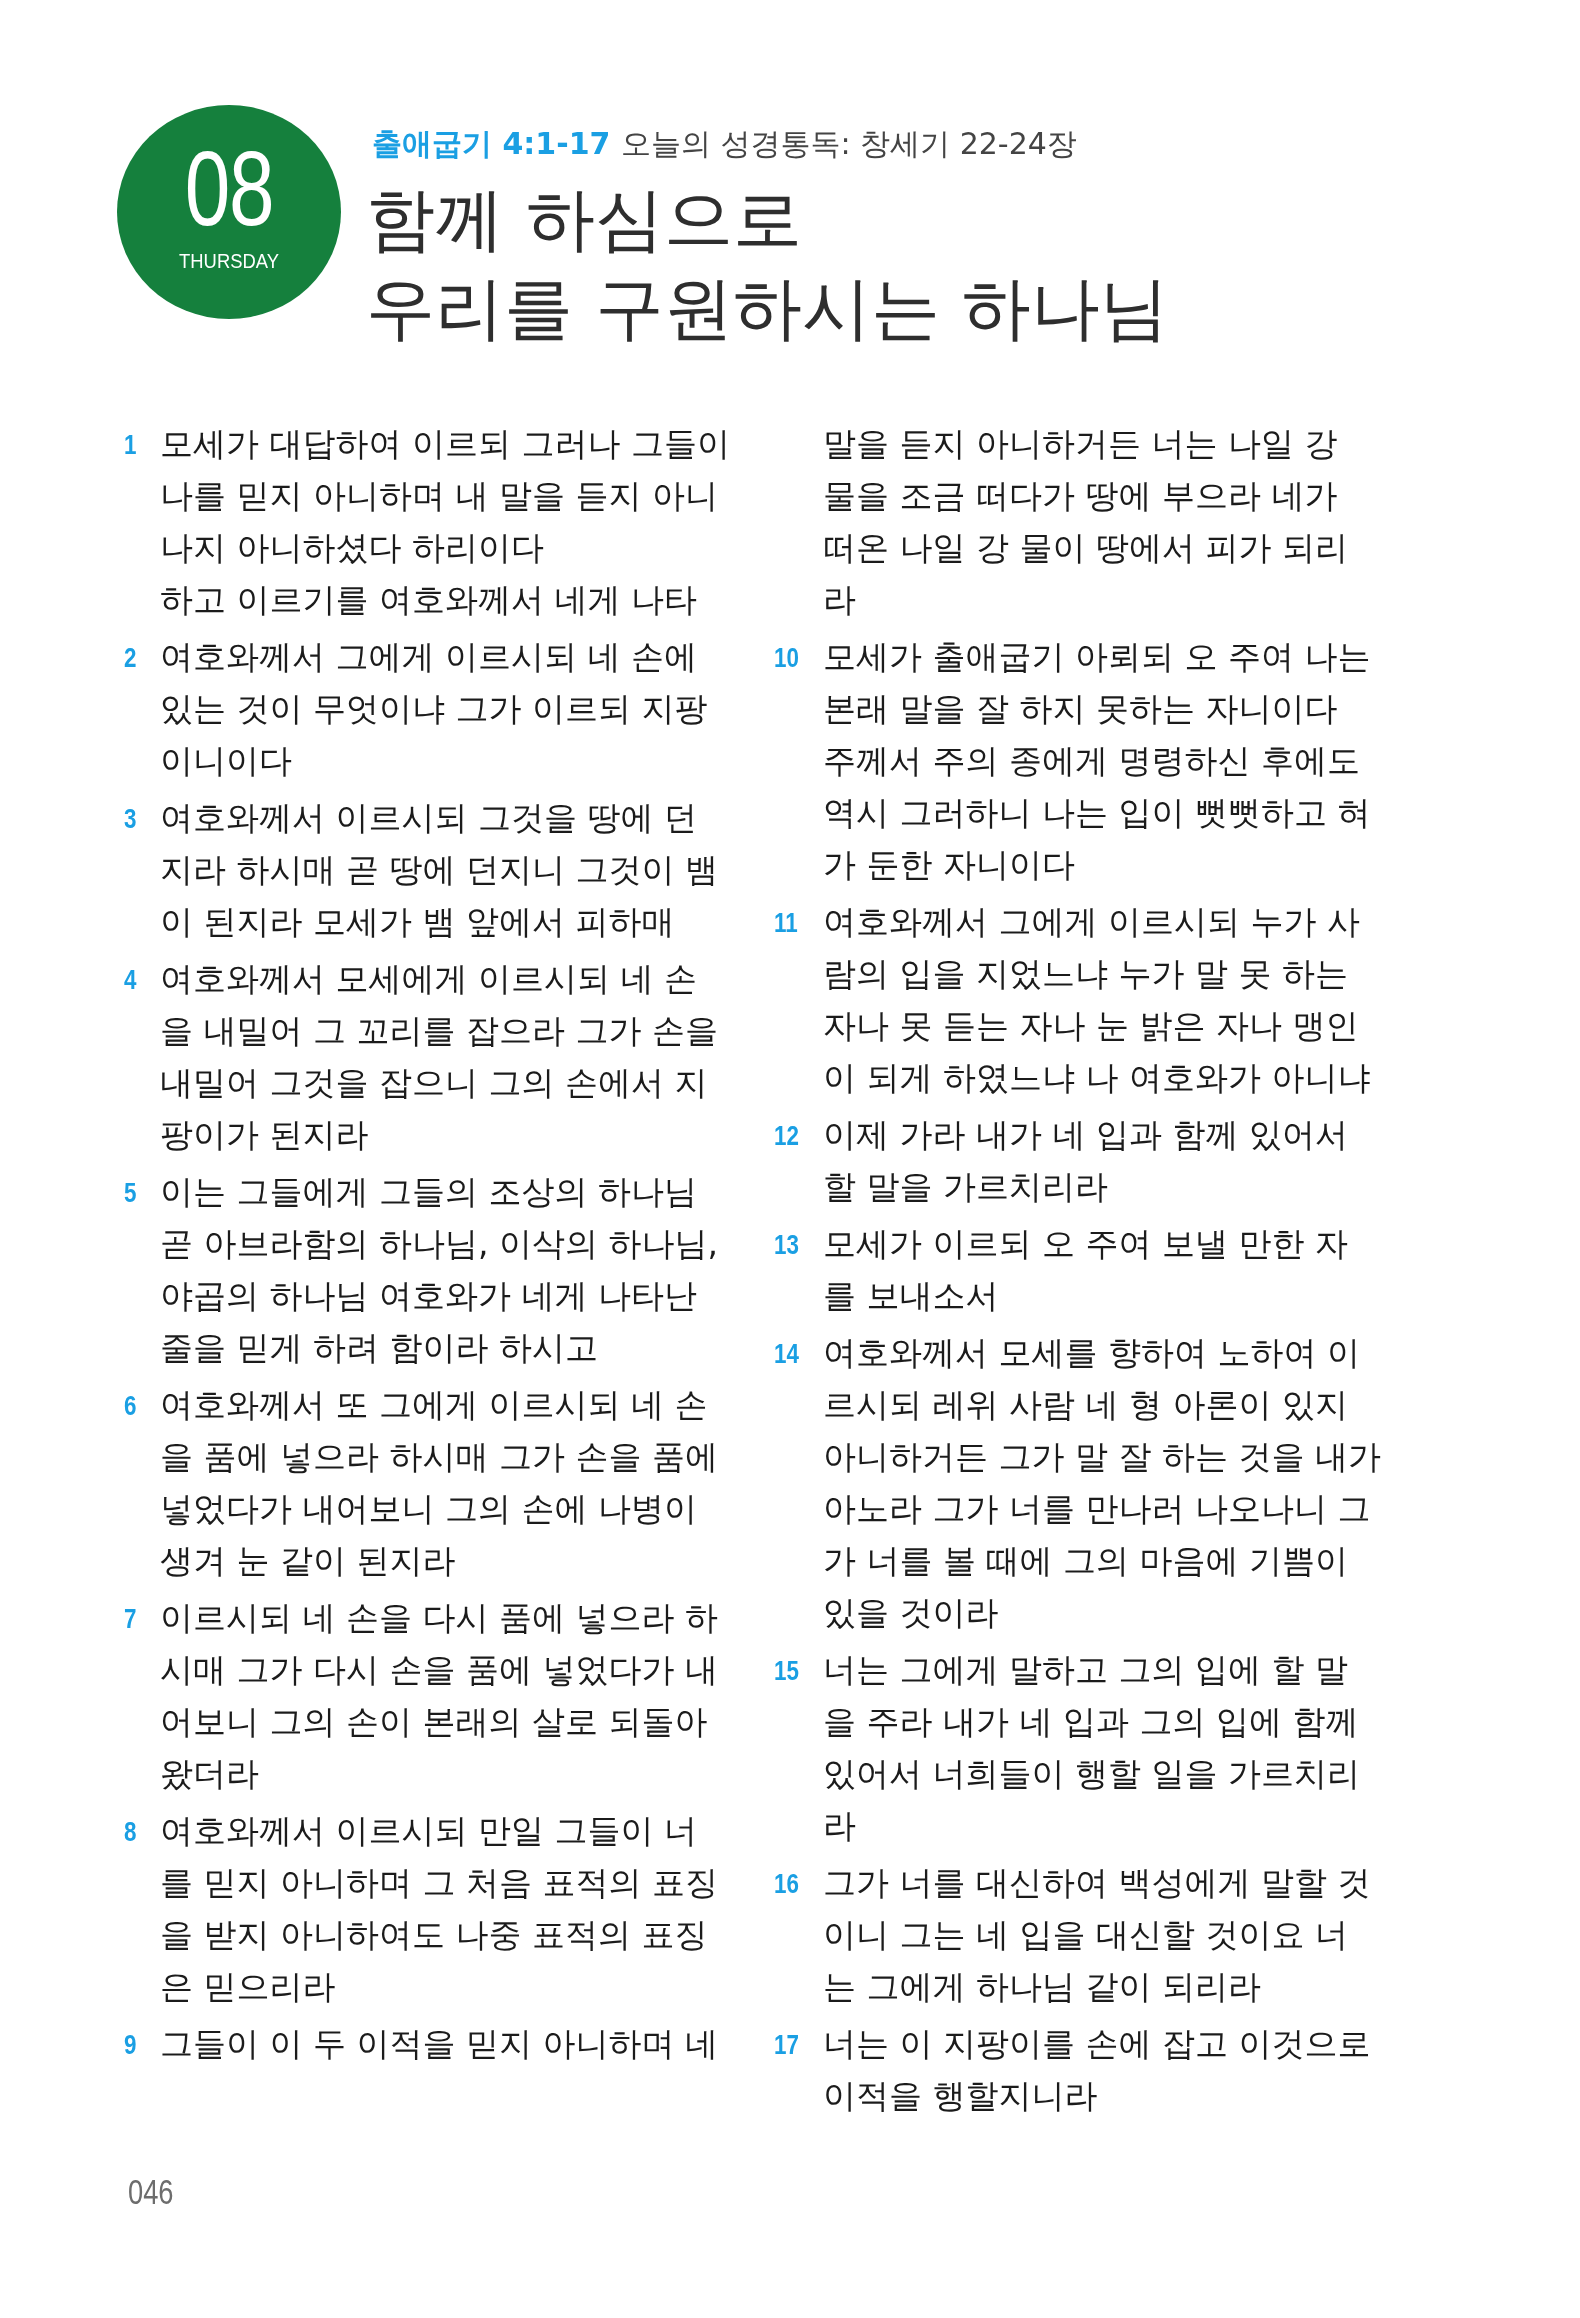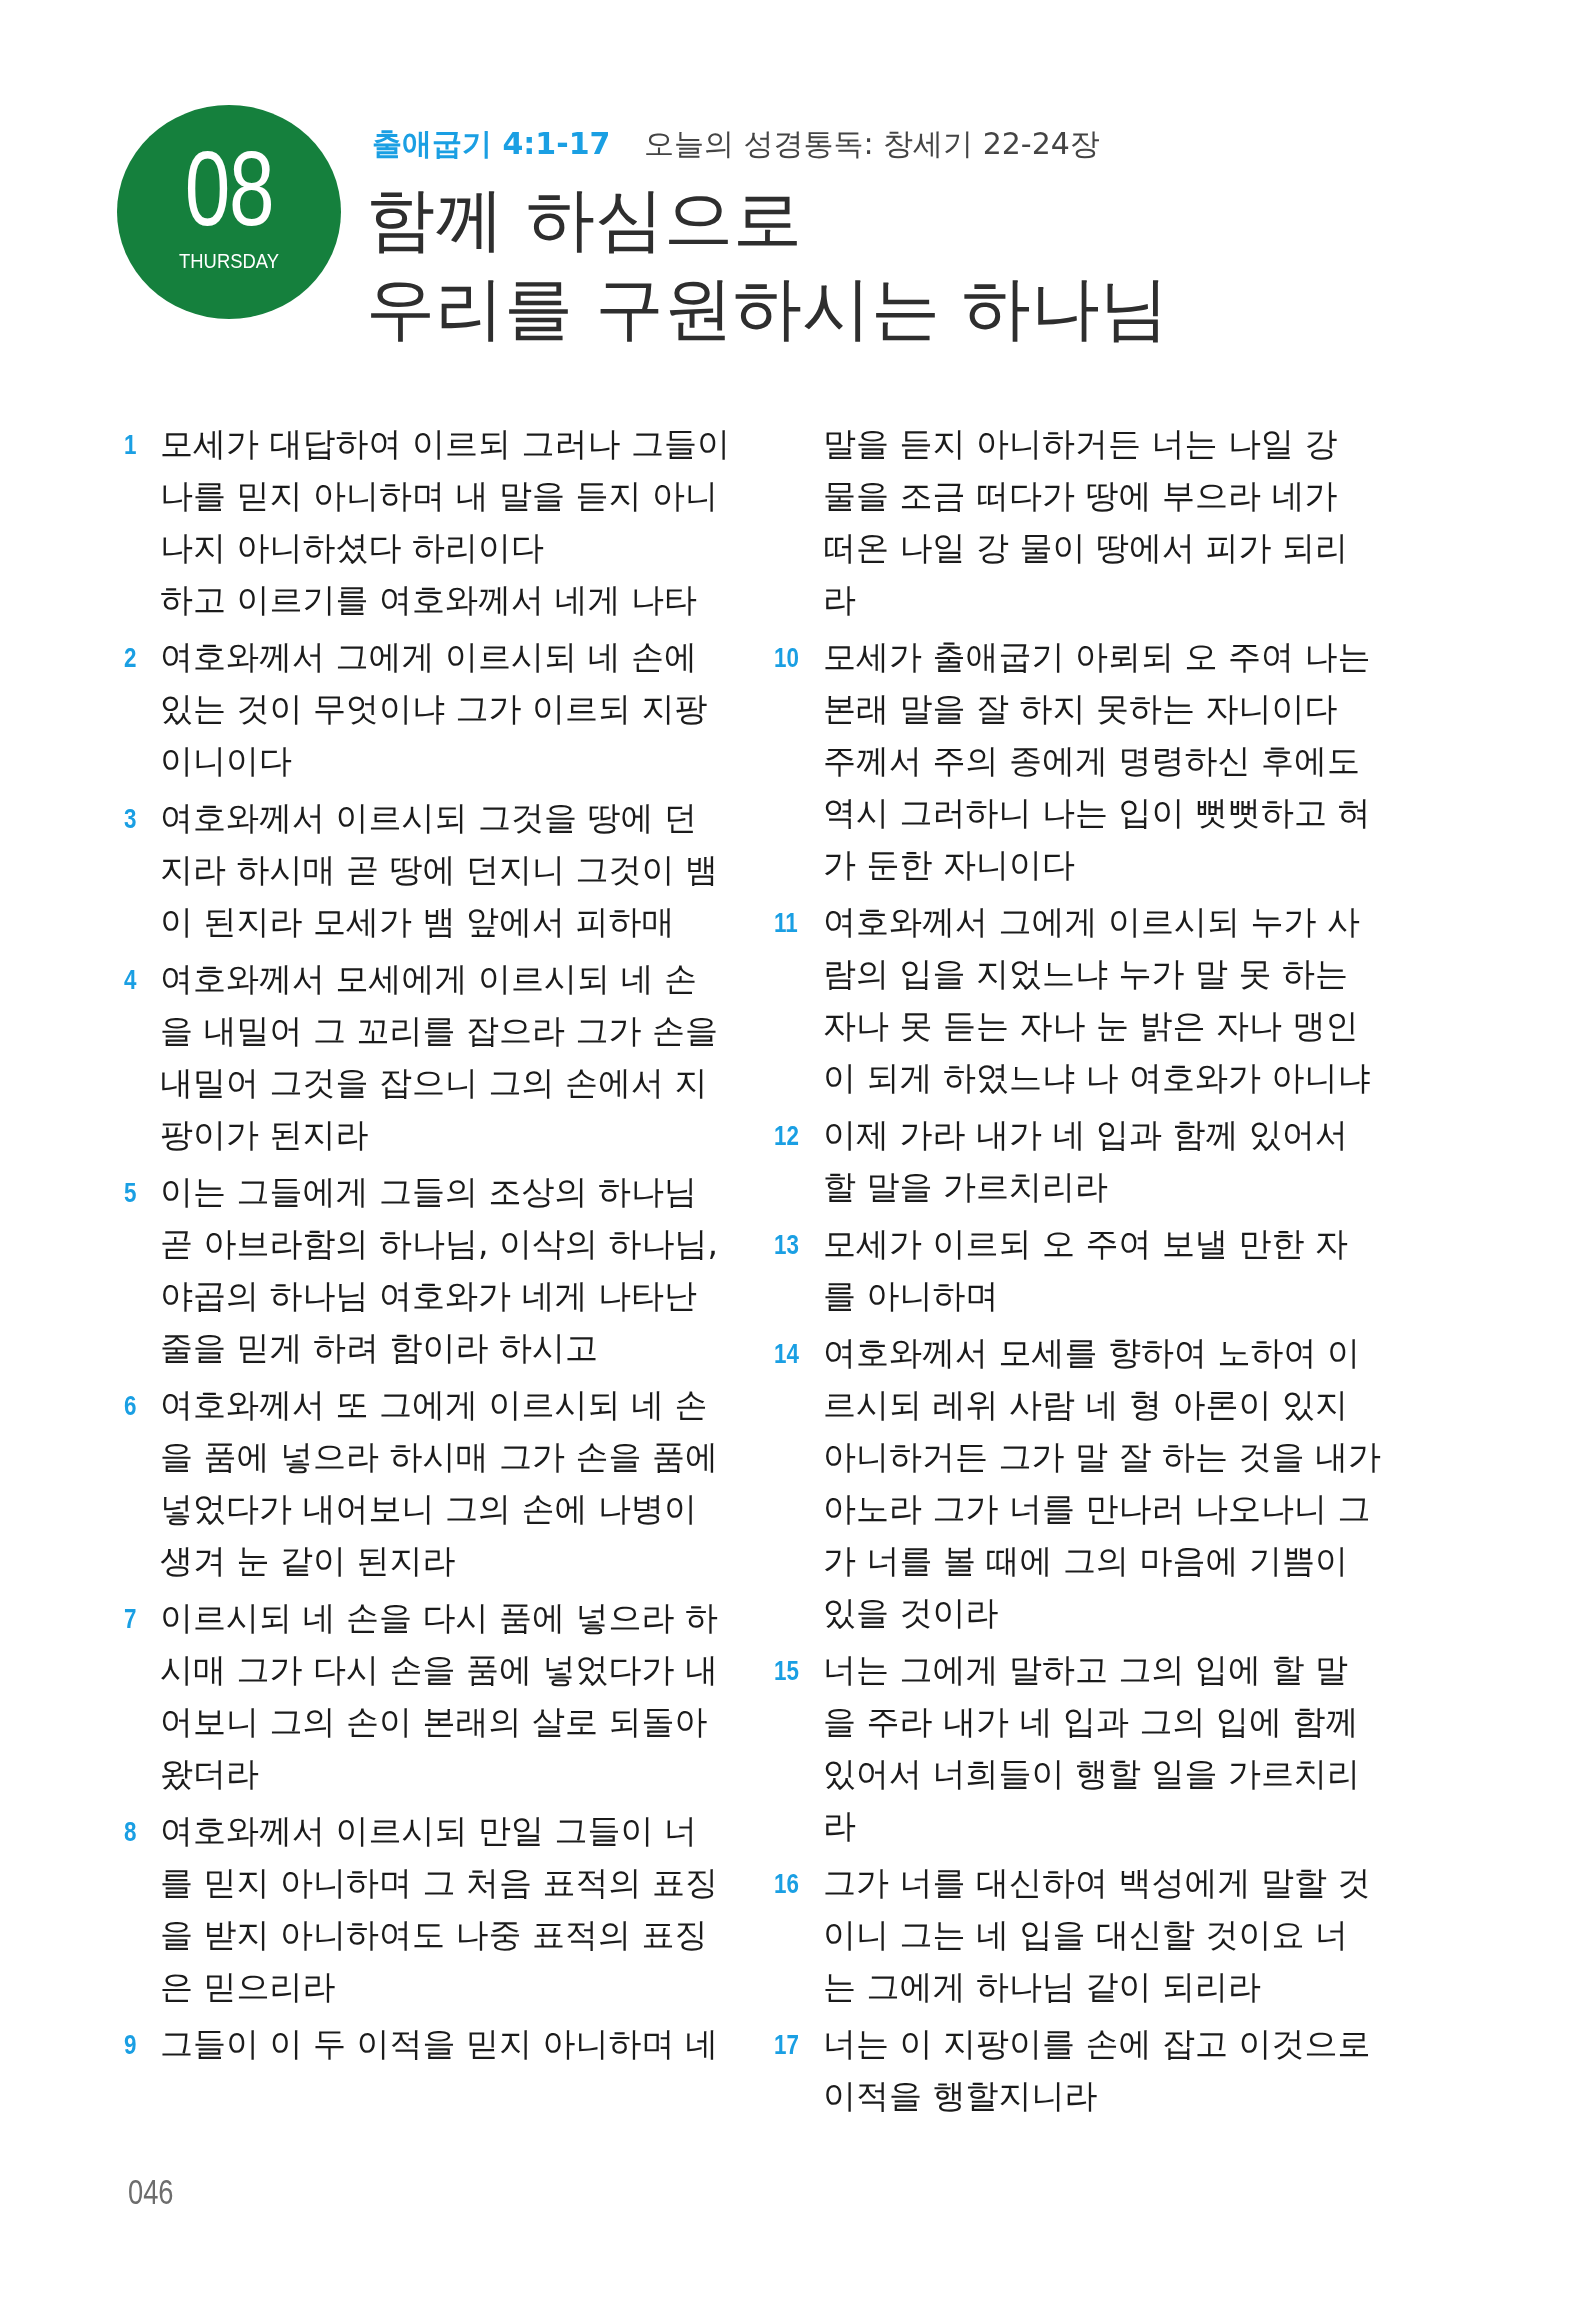--- a/index.html
+++ b/index.html
@@ -34,21 +34,21 @@
     font-weight: 300;
     letter-spacing: 0px;
     transform: scaleX(0.92);
   }
   .ref-line {
     position: absolute; left: 372px; top: 122px;
     white-space: nowrap;
     font-size: 30px; line-height: 43px;
   }
   .ref-passage { color: #1a9fe3; font-weight: bold; }
-  .ref-reading { color: #444444; margin-left: 24px; }
+  .ref-reading { color: #444444; margin-left: 1px; }
   .title {
     position: absolute; left: 366px; top: 175px;
     font-size: 69px; line-height: 89px;
     color: #2e2e2e;
     white-space: nowrap;
   }
   .title div { display: block; }
   .column {
     position: absolute; top: 418px;
     width: 626px;
@@ -214,21 +214,21 @@
       <div class="verse-num">12</div>
       <div class="verse-text">
         <span class="ln">이제 가라 내가 네 입과 함께 있어서</span>
         <span class="ln">할 말을 가르치리라</span>
       </div>
     </div>
     <div class="verse">
       <div class="verse-num">13</div>
       <div class="verse-text">
         <span class="ln">모세가 이르되 오 주여 보낼 만한 자</span>
-        <span class="ln">를 아니하며</span>
+        <span class="ln">를 보내소서</span>
       </div>
     </div>
     <div class="verse">
       <div class="verse-num">14</div>
       <div class="verse-text">
         <span class="ln">여호와께서 모세를 향하여 노하여 이</span>
         <span class="ln">르시되 레위 사람 네 형 아론이 있지</span>
         <span class="ln">아니하거든 그가 말 잘 하는 것을 내가</span>
         <span class="ln">아노라 그가 너를 만나러 나오나니 그</span>
         <span class="ln">가 너를 볼 때에 그의 마음에 기쁨이</span>

